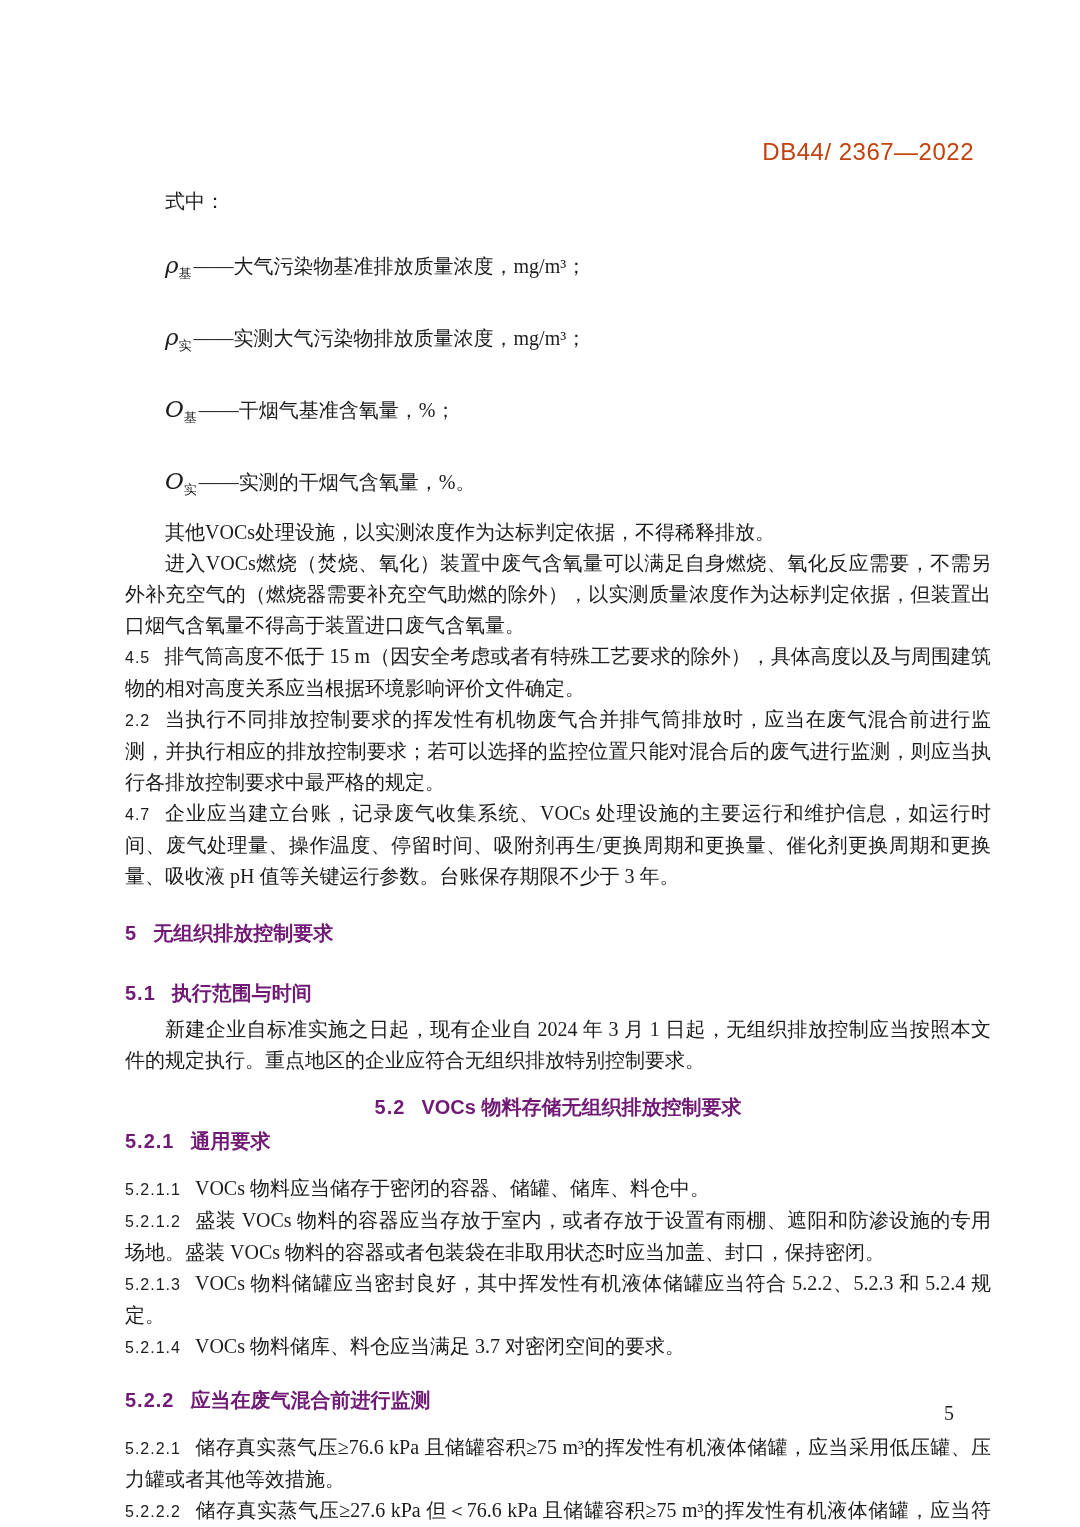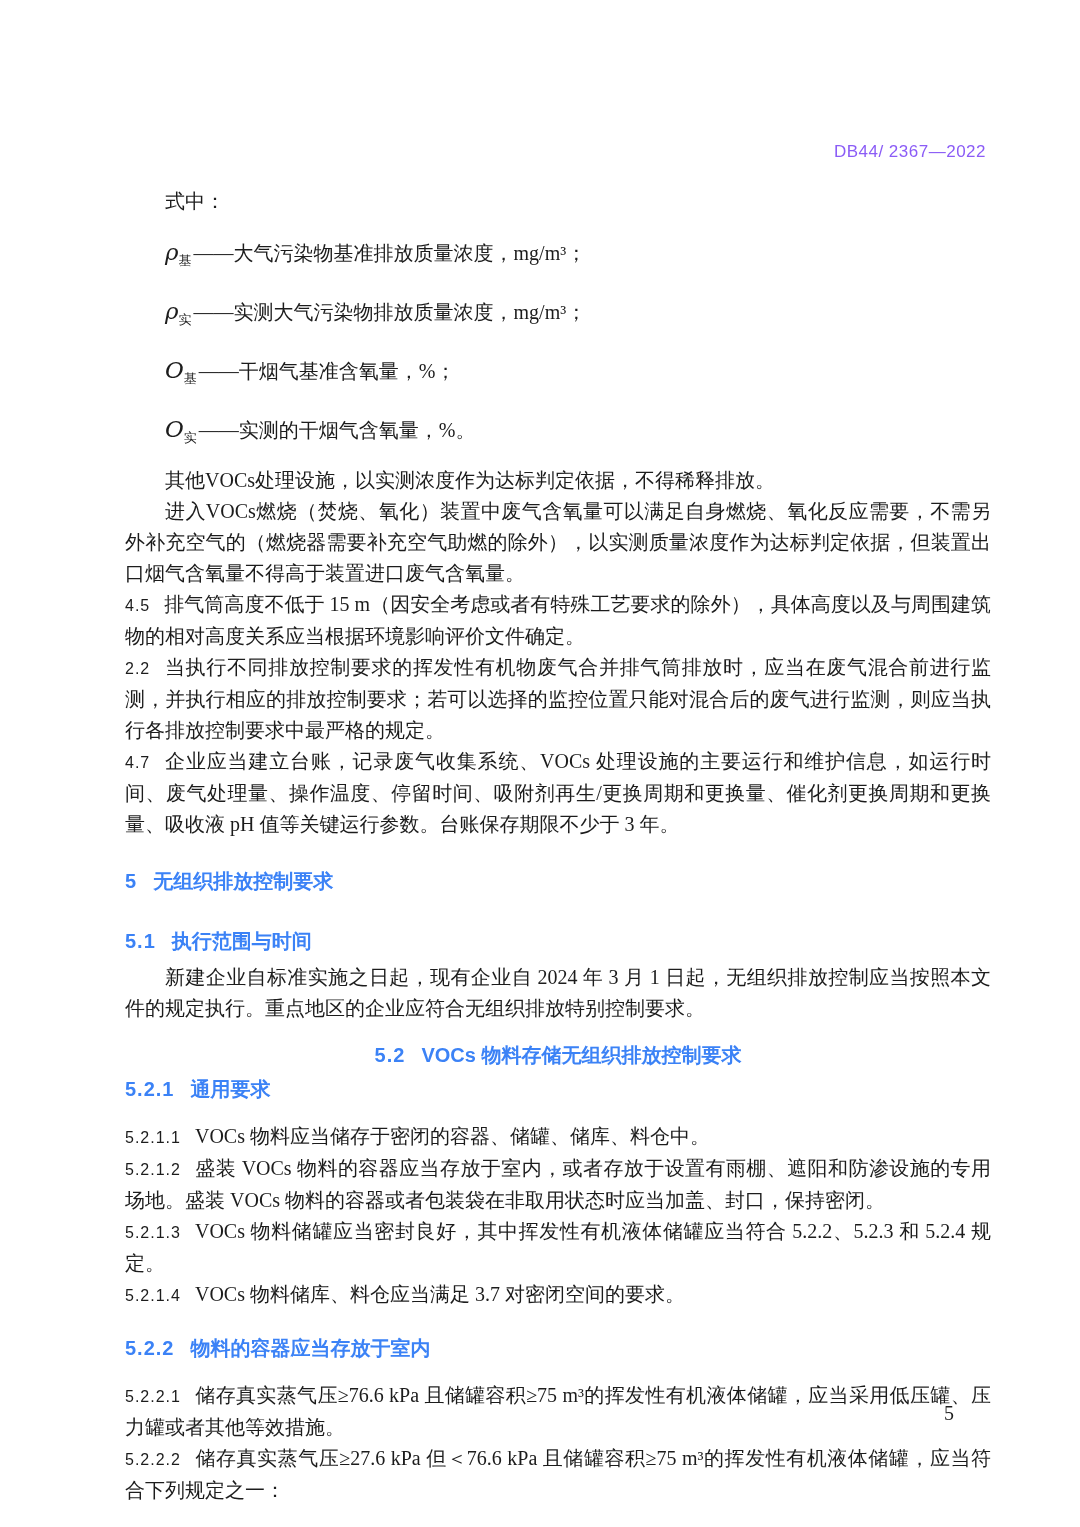--- a/index.html
+++ b/index.html
@@ -11,35 +11,35 @@
     background: #ffffff;
     color: #1c1c1c;
     font-family: "Liberation Serif", "DejaVu Serif", serif;
     font-size: 20px;
     line-height: 31px;
     overflow: hidden;
   }
   .doc-number {
     position: absolute;
     top: 136px;
-    right: 94px;
+    right: 106px;
     font-family: "Liberation Sans", "DejaVu Sans", sans-serif;
-    font-size: 17px;
+    font-size: 24px;
     letter-spacing: 0.5px;
-    color: #8b5cf6;
+    color: #c2410c;
   }
   .content {
     position: absolute;
     top: 186px;
     left: 125px;
     width: 866px;
   }
   .where { text-indent: 2em; }
   .def-line {
-    margin-top: 20px;
+    margin-top: 33px;
     text-indent: 2em;
   }
   .def-line:first-of-type { margin-top: 13px; }
   .sym {
     font-style: italic;
     font-size: 23px;
     font-family: "DejaVu Serif", "Liberation Serif", serif;
   }
   .sub {
     font-size: 13px;
@@ -59,21 +59,21 @@
     font-family: "Liberation Sans", "DejaVu Sans", sans-serif;
     font-size: 16px;
     margin-right: 14px;
     letter-spacing: 1px;
   }
   .hd {
     font-family: "Liberation Sans", "DejaVu Sans", sans-serif;
     font-weight: bold;
     font-size: 20px;
     line-height: 26px;
-    color: #3b82f6;
+    color: #701a75;
   }
   .hd-num { margin-right: 16px; letter-spacing: 1px; }
   .hd-5   { margin-top: 28px; }
   .hd-51  { margin-top: 34px; }
   .hd-52  { margin-top: 18px; text-align: center; }
   .hd-521 { margin-top: 8px; }
   .hd-522 { margin-top: 24px; }
   .after-hd { margin-top: 8px; }
   .after-hd-tight { margin-top: 19px; }
   .page-number {
@@ -124,21 +124,21 @@
 
     <div class="hd hd-521"><span class="hd-num">5.2.1</span><span>通用要求</span></div>
 
     <div class="after-hd-tight">
       <p class="clause"><span class="c-num">5.2.1.1</span><span>VOCs 物料应当储存于密闭的容器、储罐、储库、料仓中。</span></p>
       <p class="clause"><span class="c-num">5.2.1.2</span><span>盛装 VOCs 物料的容器应当存放于室内，或者存放于设置有雨棚、遮阳和防渗设施的专用场地。盛装 VOCs 物料的容器或者包装袋在非取用状态时应当加盖、封口，保持密闭。</span></p>
       <p class="clause"><span class="c-num">5.2.1.3</span><span>VOCs 物料储罐应当密封良好，其中挥发性有机液体储罐应当符合 5.2.2、5.2.3 和 5.2.4 规定。</span></p>
       <p class="clause"><span class="c-num">5.2.1.4</span><span>VOCs 物料储库、料仓应当满足 3.7 对密闭空间的要求。</span></p>
     </div>
 
-    <div class="hd hd-522"><span class="hd-num">5.2.2</span><span>物料的容器应当存放于室内</span></div>
+    <div class="hd hd-522"><span class="hd-num">5.2.2</span><span>应当在废气混合前进行监测</span></div>
 
     <div class="after-hd-tight">
       <p class="clause"><span class="c-num">5.2.2.1</span><span>储存真实蒸气压≥76.6 kPa 且储罐容积≥75 m³的挥发性有机液体储罐，应当采用低压罐、压力罐或者其他等效措施。</span></p>
       <p class="clause"><span class="c-num">5.2.2.2</span><span>储存真实蒸气压≥27.6 kPa 但＜76.6 kPa 且储罐容积≥75 m³的挥发性有机液体储罐，应当符合下列规定之一：</span></p>
     </div>
 
   </div>
 
   <div class="page-number">5</div>
 

